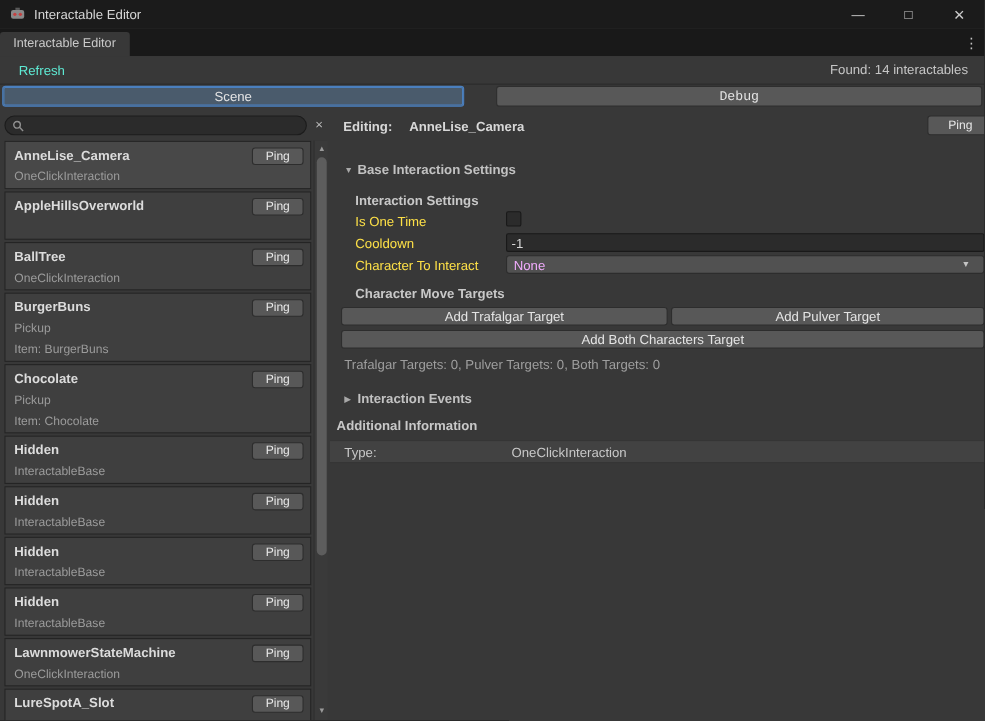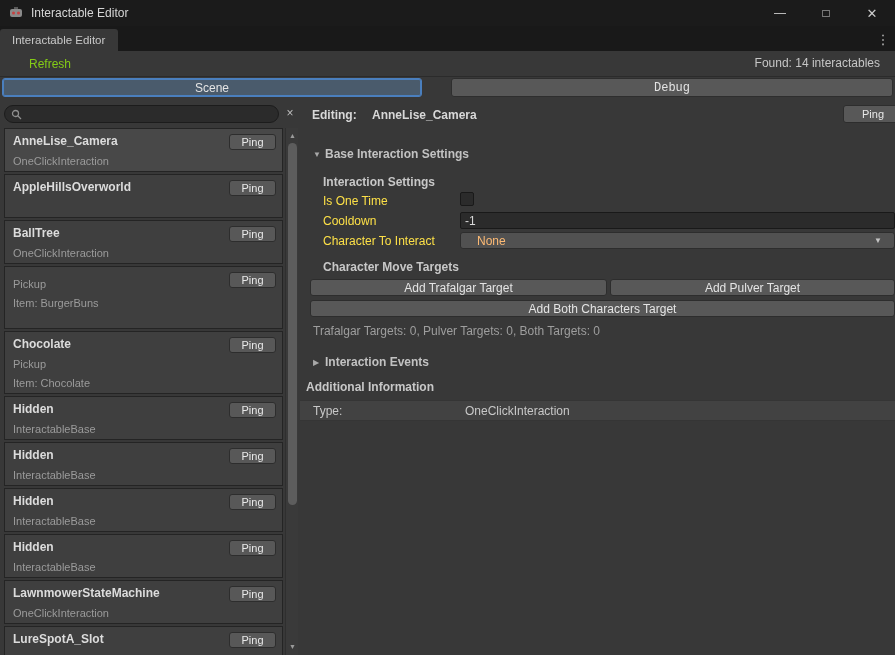--- a/index.html
+++ b/index.html
@@ -16,21 +16,21 @@
   .title-text { font-size:12px; color:#D6D6D6; }
   .win-controls { position:absolute; right:0; top:0; height:26px; display:flex; }
   .win-btn { width:46px; height:26px; display:flex; align-items:center; justify-content:center; color:#CCCCCC; font-size:12px; }
   .win-btn.close { font-size:13px; }
   
   .dock-strip { position:absolute; left:0; top:26px; width:100%; height:25px; background:#191919; }
   .dock-tab { position:absolute; left:0; top:3px; height:22px; min-width:118px; padding:0 12px; background:#383838; color:#C9C9C9; font-size:11.5px; line-height:22px; border-radius:3px 3px 0 0; }
   .kebab { position:absolute; right:4px; top:5px; width:16px; height:18px; color:#C4C4C4; font-size:13px; text-align:center; line-height:18px; }
   
   .toolbar { position:absolute; left:0; top:51px; width:100%; height:26px; background:#383838; border-bottom:1px solid #2B2B2B; }
-  .refresh-btn { position:absolute; left:20px; top:3px; height:20px; padding:0 9px; background:transparent; border:none; color:#84cc16; font-size:12px; line-height:20px; font-family:inherit; }
+  .refresh-btn { position:absolute; left:8px; top:3px; height:20px; padding:0 9px; background:transparent; border:none; color:#5eead4; font-size:12px; line-height:20px; font-family:inherit; }
   .found-label { position:absolute; right:15px; top:5px; color:#C6C6C6; font-size:12px; }
   
   .view-tabs { position:absolute; left:0; top:78px; width:100%; height:20px; }
   .vtab { position:absolute; top:0; height:19px; background:#585858; border:1px solid #2E2E2E; border-radius:3px; color:#E4E4E4; font-size:12px; line-height:16px; text-align:center; font-family:inherit; padding:0; }
   .vtab.scene { left:2px; width:420px; }
   .vtab.debug { left:451px; width:442px;font-family:Liberation Mono, monospace; }
   .vtab.selected { background:#4A5B6C; border-color:#4A7FBE; box-shadow: inset 0 0 0 1px #4A7FBE; }
   
   .left-panel { position:absolute; left:0; top:100px; width:300px; height:555px; overflow:hidden; }
   .search-box { position:absolute; left:4px; top:5px; width:275px; height:18px; background:#2B2B2B; border:1px solid #1C1C1C; border-radius:9px; display:flex; align-items:center; }
@@ -64,21 +64,21 @@
   .h-settings { top:75px; }
   .h-move { top:160px; }
   .h-additional { top:280px; left:6px; }
   .prop-label { position:absolute; left:23px; color:#fde047; font-size:12px; }
   .row-onetime .prop-label { top:94px; }
   .row-cooldown .prop-label { top:114px; }
   .row-character .prop-label { top:134px; }
   .checkbox { position:absolute; left:160px; top:92px; width:14px; height:14px; background:#2B2B2B; border:1px solid #191919; border-radius:2px; }
   .text-field { position:absolute; left:160px; right:0; top:112px; height:17px; background:#2B2B2B; border:1px solid #191919; border-radius:2px; color:#D8D8D8; font-size:12px; font-family:inherit; padding:0 4px; outline:none; }
   .dropdown { position:absolute; left:160px; right:0; top:132px; height:17px; background:#515151; border:1px solid #2D2D2D; border-radius:3px; display:flex; align-items:center; }
-  .dropdown .dd-value { flex:1; padding-left:16px; color:#fdba74; font-size:12px; }
+  .dropdown .dd-value { flex:1; padding-left:6px; color:#f0abfc; font-size:12px; }
   .dropdown .dd-arrow { color:#C4C4C4; font-size:8px; padding-right:12px; }
   .target-btn { position:absolute; height:17px; background:#585858; border:1px solid #2D2D2D; border-radius:3px; color:#E4E4E4; font-size:12px; line-height:14px; text-align:center; font-family:inherit; padding:0; }
   .btn-trafalgar { left:10px; width:297px; top:179px; }
   .btn-pulver { left:310px; right:0; top:179px; }
   .btn-both { left:10px; right:0; top:200px; }
   .targets-summary { position:absolute; left:13px; top:224px; color:#9E9E9E; font-size:12px; }
   .type-row { position:absolute; left:0; right:0; top:300px; height:21px; background:#424242; border-top:1px solid #353535; border-bottom:1px solid #353535; }
   .type-label { position:absolute; left:13px; top:3px; color:#C8C8C8; }
   .type-value { position:absolute; left:165px; top:3px; color:#C8C8C8; }
 </style>
@@ -147,20 +147,21 @@
 
   <div class="list-item">
     <div class="item-name">BallTree</div>
     <button class="ping-btn">Ping</button>
     <div class="item-details">
             <div class="detail-line">OneClickInteraction</div>
           </div>
   </div>
 
   <div class="list-item three">
+    <div class="item-name">BurgerBuns</div>
     <button class="ping-btn">Ping</button>
     <div class="item-details">
             <div class="detail-line">Pickup</div>
             <div class="detail-line">Item: BurgerBuns</div>
           </div>
   </div>
 
   <div class="list-item three">
     <div class="item-name">Chocolate</div>
     <button class="ping-btn">Ping</button>

